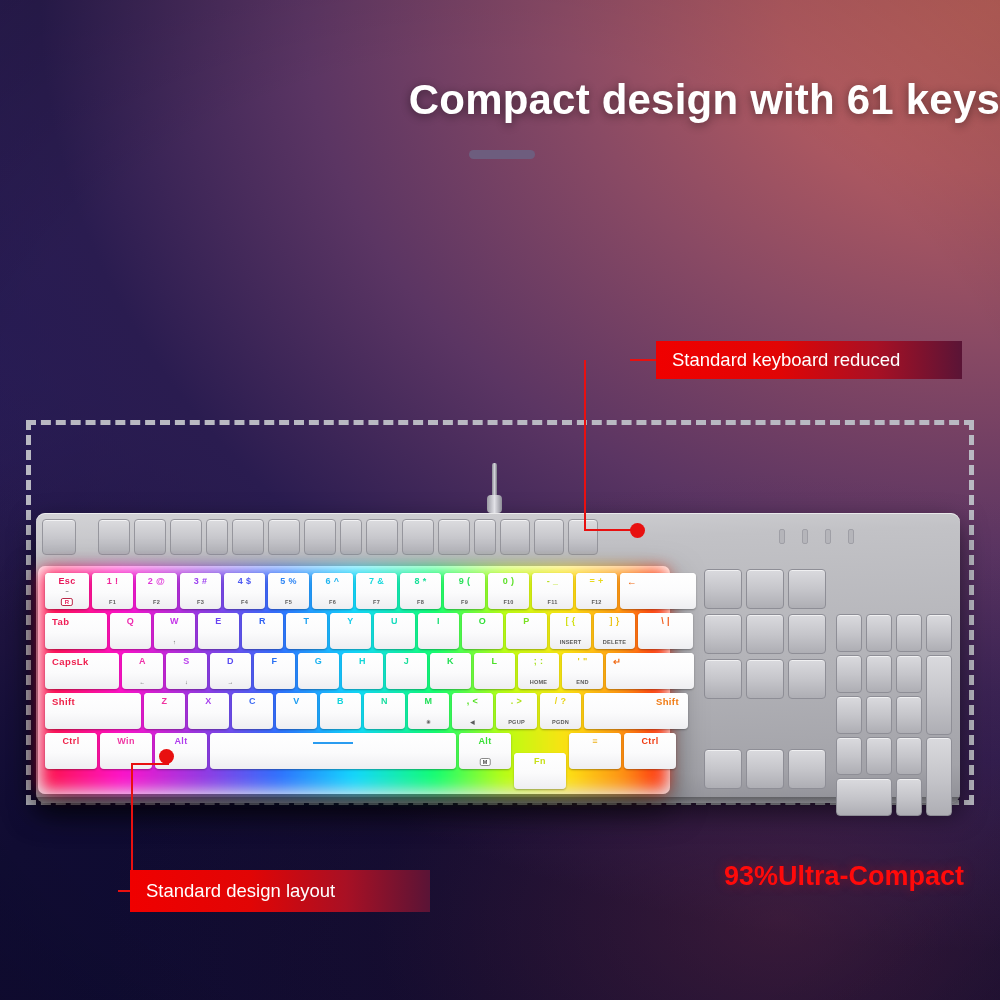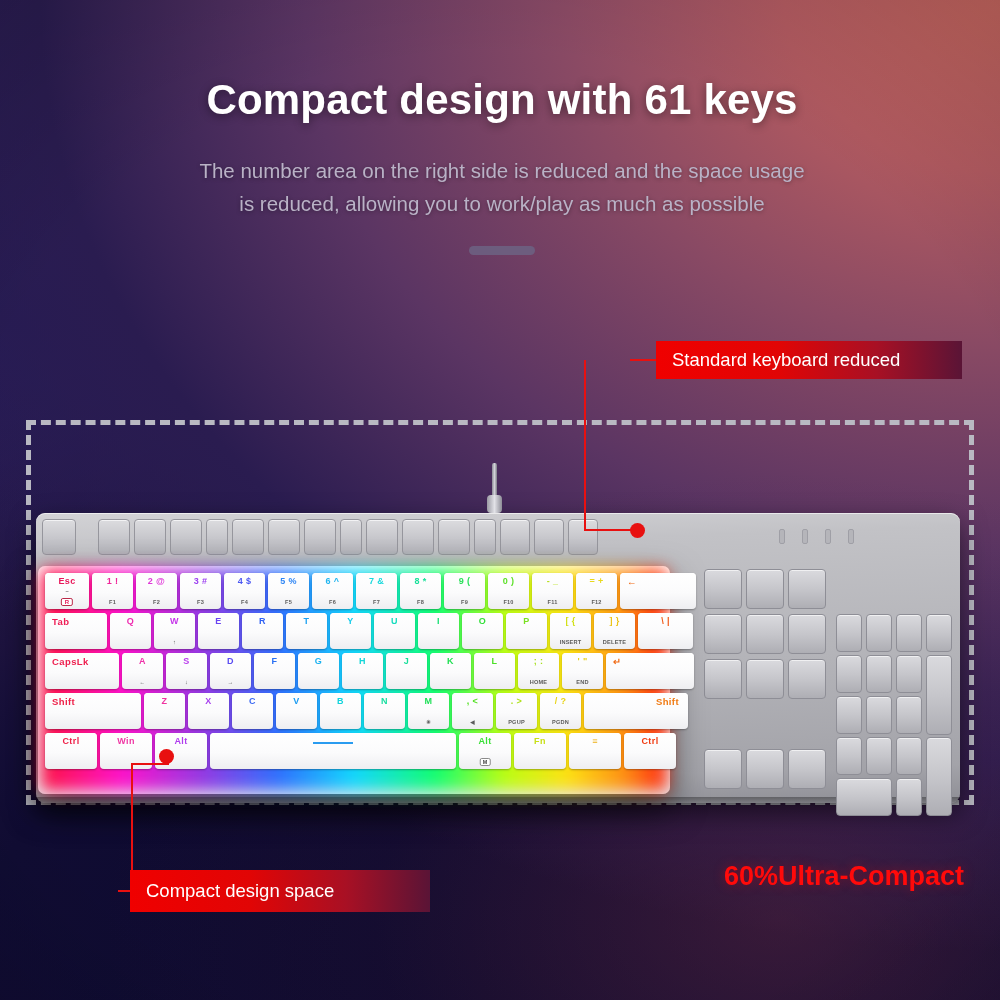--- a/index.html
+++ b/index.html
@@ -23,21 +23,21 @@
   #bg .g2 {
     position:absolute; inset:0;
     background:radial-gradient(90% 60% at 78% 92%, rgba(120,48,70,.40) 0%, rgba(60,25,60,.15) 45%, rgba(0,0,0,0) 75%);
   }
   #bg .vig {
     position:absolute; inset:0;
     background:radial-gradient(120% 110% at 50% 55%, rgba(0,0,0,0) 45%, rgba(0,0,0,.38) 100%);
   }
 
   
-  #header { position:absolute; left:4px; right:0; top:76px; text-align:center; z-index:6; }
+  #header { position:absolute; left:4px; right:0; top:76px; text-align:right; z-index:6; }
   #title {
     font-size:42px; font-weight:bold; color:#ffffff; letter-spacing:.2px;
     text-shadow:0 2px 10px rgba(0,0,0,.45);
   }
   #subtitle {
     margin-top:30px; font-size:20.5px; line-height:1.62; color:#b9b2c6;
     text-shadow:0 1px 4px rgba(0,0,0,.35);
   }
   #divider {
     width:66px; height:9px; border-radius:5px; margin:26px auto 0;
@@ -140,24 +140,20 @@
 <body>
 
 <div id="bg">
   <div class="g1"></div>
   <div class="g2"></div>
   <div class="vig"></div>
 </div>
 
 <div id="header">
   <div id="title">Compact design with 61 keys</div>
-  <div id="subtitle">
-    <div>The number area on the right side is reduced and the space usage</div>
-    <div>is reduced, allowing you to work/play as much as possible</div>
-  </div>
   <div id="divider"></div>
 </div>
 
 <div id="dash-region"></div>
 
 <div id="kb-full">
   <div class="topstrip">
       <div class="fkey" style="left: 0px; width: 34px;"></div>
       <div class="fkey" style="left: 56px; width: 32px;"></div>
       <div class="fkey" style="left: 92px; width: 32px;"></div>
@@ -493,21 +489,21 @@
         <div class="key" style="left: 110px; width: 52px;">
           <span class="lg" style="color: rgb(176, 60, 238);">Alt</span>
         </div>
         <div class="key wide" style="left: 165px; width: 246px;">
           <span style="position: absolute; left: 50%; top: 9px; transform: translateX(-50%); width: 40px; height: 2px; background: rgb(42, 156, 240);"></span>
         </div>
         <div class="key" style="left: 414px; width: 52px;">
           <span class="lg" style="color: rgb(58, 224, 56);">Alt</span>
           <span class="subbox">M</span>
         </div>
-        <div class="key" style="left: 469px; width: 52px;">
+        <div class="key" style="left: 469px; width: 52px; margin-top: 20px;">
           <span class="lg" style="color: rgb(200, 224, 24);">Fn</span>
         </div>
         <div class="key" style="left: 524px; width: 52px;">
           <span class="lg" style="color: rgb(236, 176, 22);">≡</span>
         </div>
         <div class="key" style="left: 579px; width: 52px;">
           <span class="lg" style="color: rgb(240, 58, 16);">Ctrl</span>
         </div>
       </div>
     </div>
@@ -519,16 +515,16 @@
 <div class="leader" style="left:630px; top:359px; width:28px; height:2px;"></div>
 <div class="callout" id="callout-standard">
   <span>Standard keyboard reduced</span>
 </div>
 
 <div class="leader" style="left:131px; top:763px; width:2px; height:128px;"></div>
 <div class="leader" style="left:131px; top:763px; width:38px; height:2px;"></div>
 <div class="dot" style="left:159px; top:749px;"></div>
 <div class="leader" style="left:118px; top:890px; width:16px; height:2px;"></div>
 <div class="callout" id="callout-compact">
-  <span>Compact design space</span>
+  <span>Standard design layout</span>
 </div>
 
-<div id="ultra">60%Ultra-Compact</div>
+<div id="ultra">93%Ultra-Compact</div>
 
 </body></html>

